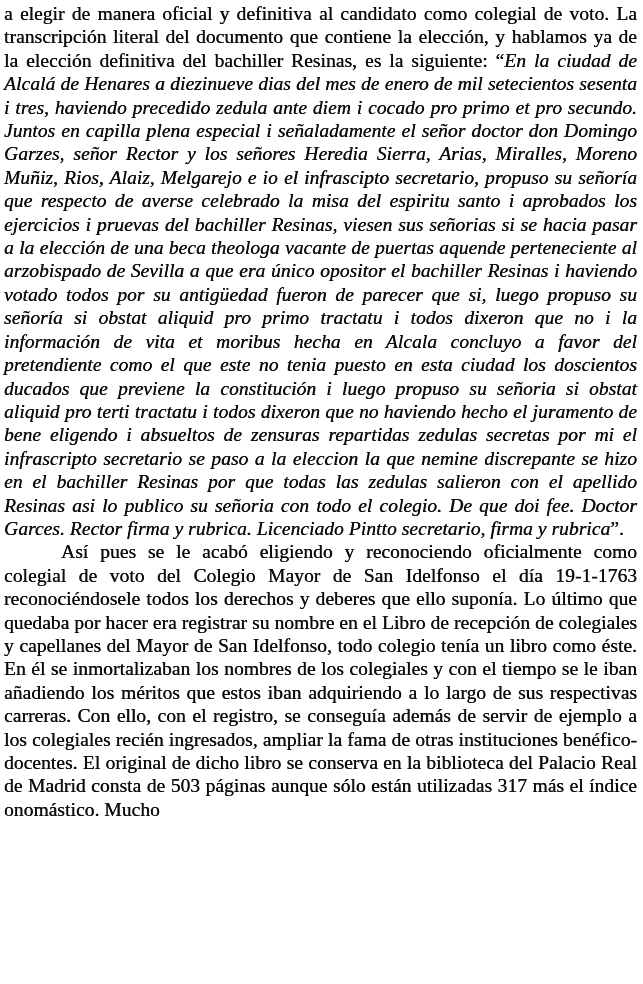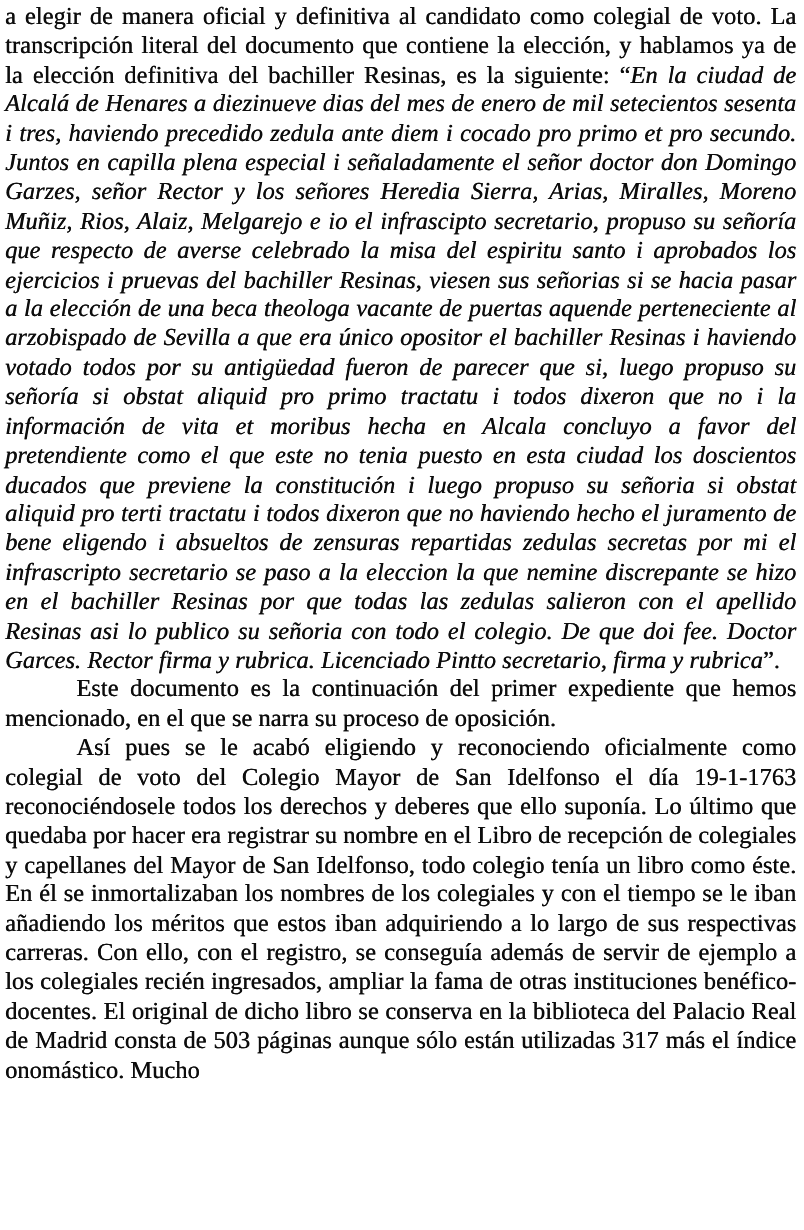--- a/index.html
+++ b/index.html
@@ -33,17 +33,16 @@
     font-style: italic;
   }
 </style>
 </head>
 <body>
 
 <div class="page">
 
   <p class="para"><span>a elegir de manera oficial y definitiva al candidato como colegial de voto. La transcripción literal del documento que contiene la elección, y hablamos ya de la elección definitiva del bachiller Resinas, es la siguiente: “</span><em class="it">En la ciudad de Alcalá de Henares a diezinueve dias del mes de enero de mil setecientos sesenta i tres, haviendo precedido zedula ante diem i cocado pro primo et pro secundo. Juntos en capilla plena especial i señaladamente el señor doctor don Domingo Garzes, señor Rector y los señores Heredia Sierra, Arias, Miralles, Moreno Muñiz, Rios, Alaiz, Melgarejo e io el infrascipto secretario, propuso su señoría que respecto de averse celebrado la misa del espiritu santo i aprobados los ejercicios i pruevas del bachiller Resinas, viesen sus señorias si se hacia pasar a la elección de una beca theologa vacante de puertas aquende perteneciente al arzobispado de Sevilla a que era único opositor el bachiller Resinas i haviendo votado todos por su antigüedad fueron de parecer que si, luego propuso su señoría si obstat aliquid pro primo tractatu i todos dixeron que no i la información de vita et moribus hecha en Alcala concluyo a favor del pretendiente como el que este no tenia puesto en esta ciudad los doscientos ducados que previene la constitución i luego propuso su señoria si obstat aliquid pro terti tractatu i todos dixeron que no haviendo hecho el juramento de bene eligendo i absueltos de zensuras repartidas zedulas secretas por mi el infrascripto secretario se paso a la eleccion la que nemine discrepante se hizo en el bachiller Resinas por que todas las zedulas salieron con el apellido Resinas asi lo publico su señoria con todo el colegio. De que doi fee. Doctor Garces. Rector firma y rubrica. Licenciado Pintto secretario, firma y rubrica</em><span>”.</span></p>
 
-  <p class="para indent">Este documento es la continuación del primer expediente que hemos mencionado, en el que se narra su proceso de oposición.</p>
 
   <p class="para indent">Así pues se le acabó eligiendo y reconociendo oficialmente como colegial de voto del Colegio Mayor de San Idelfonso el día 19-1-1763 reconociéndosele todos los derechos y deberes que ello suponía. Lo último que quedaba por hacer era registrar su nombre en el Libro de recepción de colegiales y capellanes del Mayor de San Idelfonso, todo colegio tenía un libro como éste. En él se inmortalizaban los nombres de los colegiales y con el tiempo se le iban añadiendo los méritos que estos iban adquiriendo a lo largo de sus respectivas carreras. Con ello, con el registro, se conseguía además de servir de ejemplo a los colegiales recién ingresados, ampliar la fama de otras instituciones benéfico-docentes. El original de dicho libro se conserva en la biblioteca del Palacio Real de Madrid consta de 503 páginas aunque sólo están utilizadas 317 más el índice onomástico. Mucho</p>
 
 </div>
 
 </body></html>

